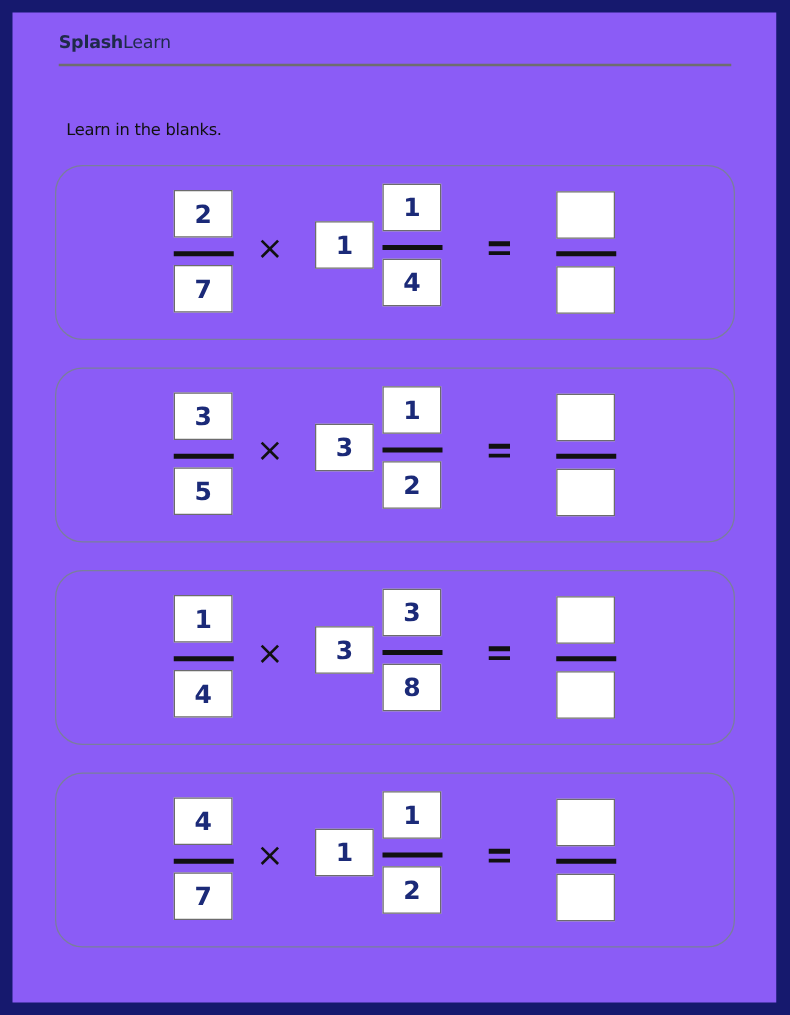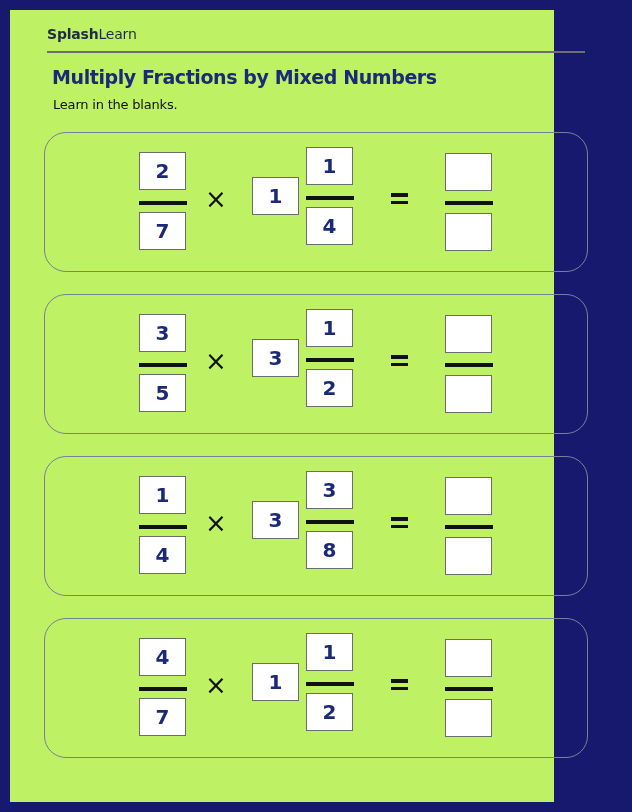--- a/index.html
+++ b/index.html
@@ -1,18 +1,18 @@
 <!DOCTYPE html>
 <html><head>
 <meta charset="utf-8">
 <style>
   * { box-sizing: border-box; margin: 0; padding: 0; }
   html, body { width: 632px; height: 812px; overflow: hidden; }
   body { background: #16196e; position: relative; font-family: "Liberation Sans", sans-serif; }
-  .page { position: absolute; left: 10px; top: 10px; width: 544px; height: 792px; background: #bef264; text-decoration: underline; }
+  .page { position: absolute; left: 10px; top: 10px; width: 611px; height: 792px; background: #8b5cf6; text-decoration: underline; }
   .brand { position: absolute; left: 37px; top: 16px; font-family: "DejaVu Sans", sans-serif; font-size: 14px; color: #1f2a4a; letter-spacing: -0.2px; }
   .brand b { font-weight: 700; }
   .brand span.light { font-weight: 400; }
   .rule { position: absolute; left: 37px; top: 41px; width: 538px; height: 1.5px; background: #6e6e6e; }
   .title { position: absolute; left: 42px; top: 56px; font-family: "DejaVu Sans", sans-serif; font-weight: 700; font-size: 19px; color: #1b2a78; letter-spacing: -0.4px; }
   .subtitle { position: absolute; left: 43px; top: 87px; font-family: "DejaVu Sans", sans-serif; font-size: 13px; color: #111; letter-spacing: -0.2px; }
   .card { position: absolute; left: 34px; width: 544px; height: 140px; border: 1.3px solid #7a7f9a; border-radius: 22px; }
   .box { position: absolute; width: 47px; height: 38px; border: 1.3px solid #6c6c6c; background: #fff;
          display: flex; align-items: center; justify-content: center;
          font-family: "DejaVu Sans", sans-serif; font-weight: 700; font-size: 20px; color: #1b2a78; }
@@ -20,21 +20,20 @@
   .op { position: absolute; font-family: "DejaVu Sans", sans-serif; font-size: 26px; color: #111; line-height: 1; }
   .eq { position: absolute; width: 17px; }
   .eq i { display: block; height: 3.5px; background: #111; margin-bottom: 4px; }
 </style>
 </head>
 <body>
 
 <div class="page">
   <div class="brand"><b>Splash</b><span class="light">Learn</span></div>
   <div class="rule"></div>
-  <div class="title">Multiply Fractions by Mixed Numbers</div>
   <div class="subtitle">Learn in the blanks.</div>
 
   <div id="cards">
       <div class="card" style="top: 122px;">
     <div class="box" style="left:94px;top:19px">2</div>
     <div class="bar" style="left:94px;top:68px;width:48px"></div>
     <div class="box" style="left:94px;top:79px">7</div>
     <div class="op" style="left:160px;top:53px">×</div>
     <div class="box" style="left:207px;top:44px">1</div>
     <div class="box" style="left:261px;top:14px">1</div>

